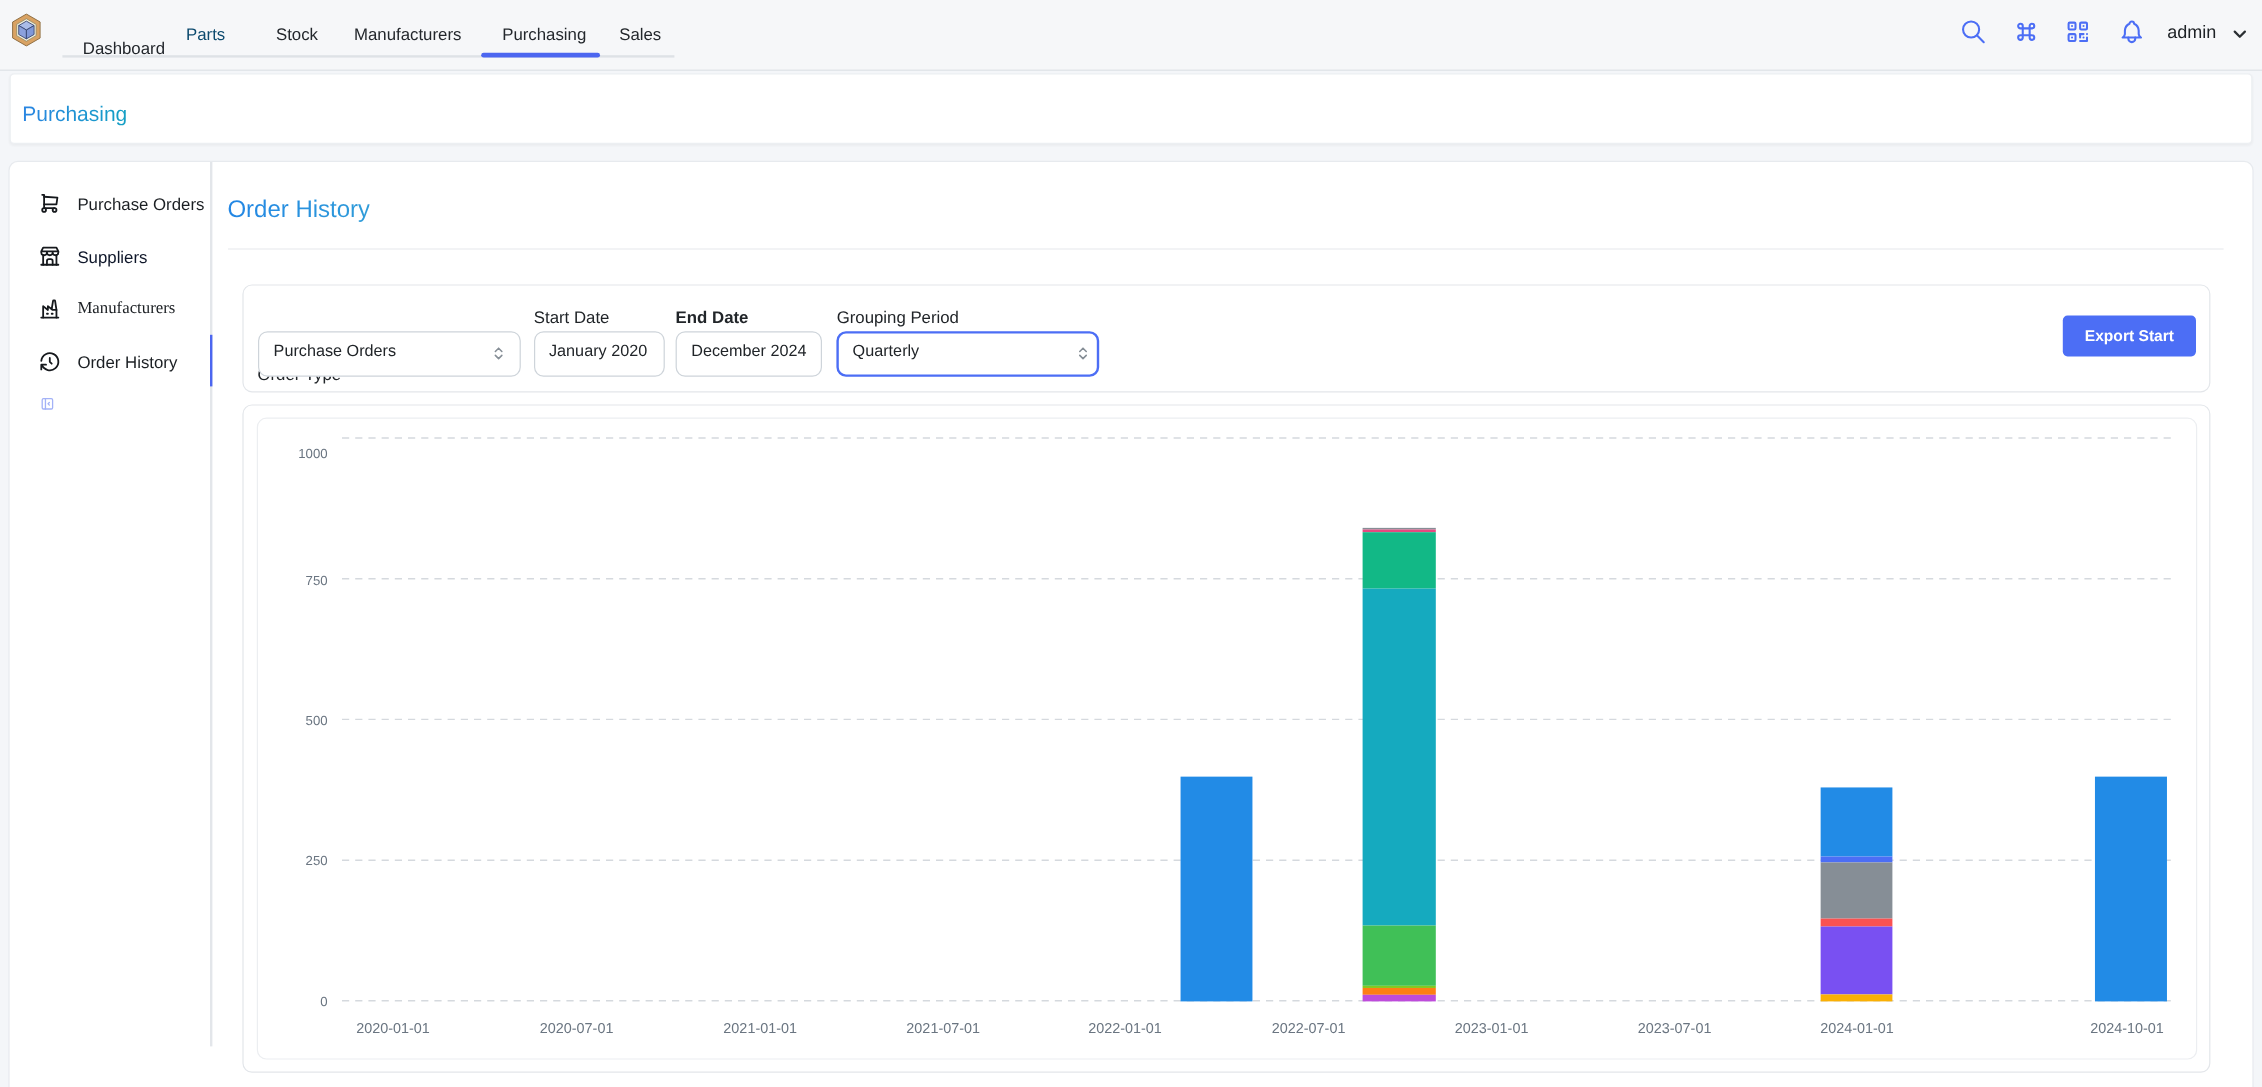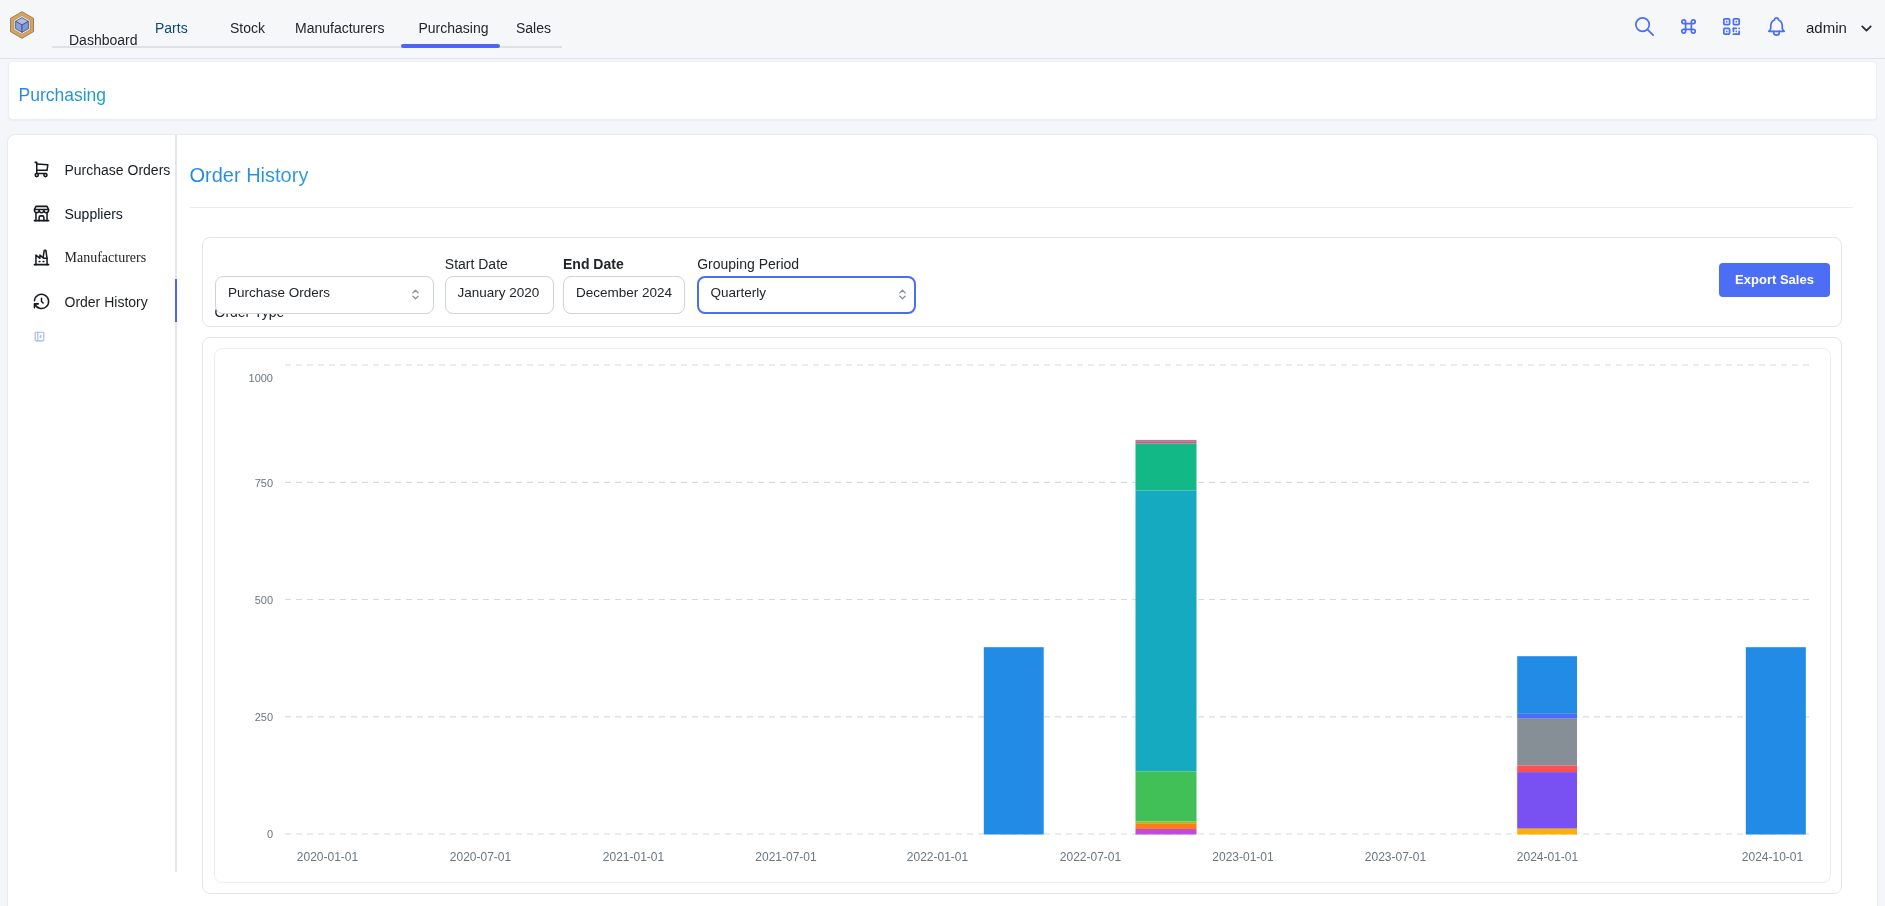--- a/index.html
+++ b/index.html
@@ -128,21 +128,21 @@
 <div class="abs" style="left:576px;top:285px;font-size:13.5px;color:#212529;">December 2024</div>
 
 <div class="abs" style="left:697.2px;top:255.5px;font-size:14px;font-weight:500;color:#212529;">Grouping Period</div>
 <div class="abs" style="left:697.2px;top:276px;width:219px;height:38px;background:#fff;border:2px solid #4c6ef5;border-radius:8px;"></div>
 <div class="abs" style="left:710.5px;top:285px;font-size:13.5px;color:#212529;">Quarterly</div>
 <svg class="abs" style="left:895.5px;top:288px;" width="13" height="13" viewBox="0 0 24 24" fill="none" stroke="#868e96" stroke-width="2.4" stroke-linecap="round" stroke-linejoin="round">
   <path d="M7 9l5 -5l5 5"></path>
     <path d="M7 15l5 5l5 -5"></path>
 </svg>
 
-<div class="abs" style="left:1719px;top:263px;width:111px;height:34px;background:#4c6ef5;border-radius:4px;color:#fff;font-size:13px;font-weight:700;text-align:center;line-height:34px;">Export Sales</div>
+<div class="abs" style="left:1719px;top:263px;width:111px;height:34px;background:#4c6ef5;border-radius:4px;color:#fff;font-size:13px;font-weight:700;text-align:center;line-height:34px;">Export Start</div>
 
 <div class="card" style="left:202px;top:336.5px;width:1640px;height:557.5px;border-radius:8px;border-color:#e3e6ea;"></div>
 <div class="abs" style="left:213.5px;top:348px;width:1617px;height:534.5px;background:#fff;border:1px solid #eceef1;border-radius:8px;"></div>
 
 <svg class="abs" style="left:213.5px;top:348px;" width="1617" height="534" viewBox="0 0 1617 534">
 
   <g stroke="#d5d9de" stroke-width="1.2" stroke-dasharray="6 5">
     <line x1="71" y1="17" x2="1598.5" y2="17"></line>
     <line x1="71" y1="134.3" x2="1598.5" y2="134.3"></line>
     <line x1="71" y1="251.5" x2="1598.5" y2="251.5"></line>

